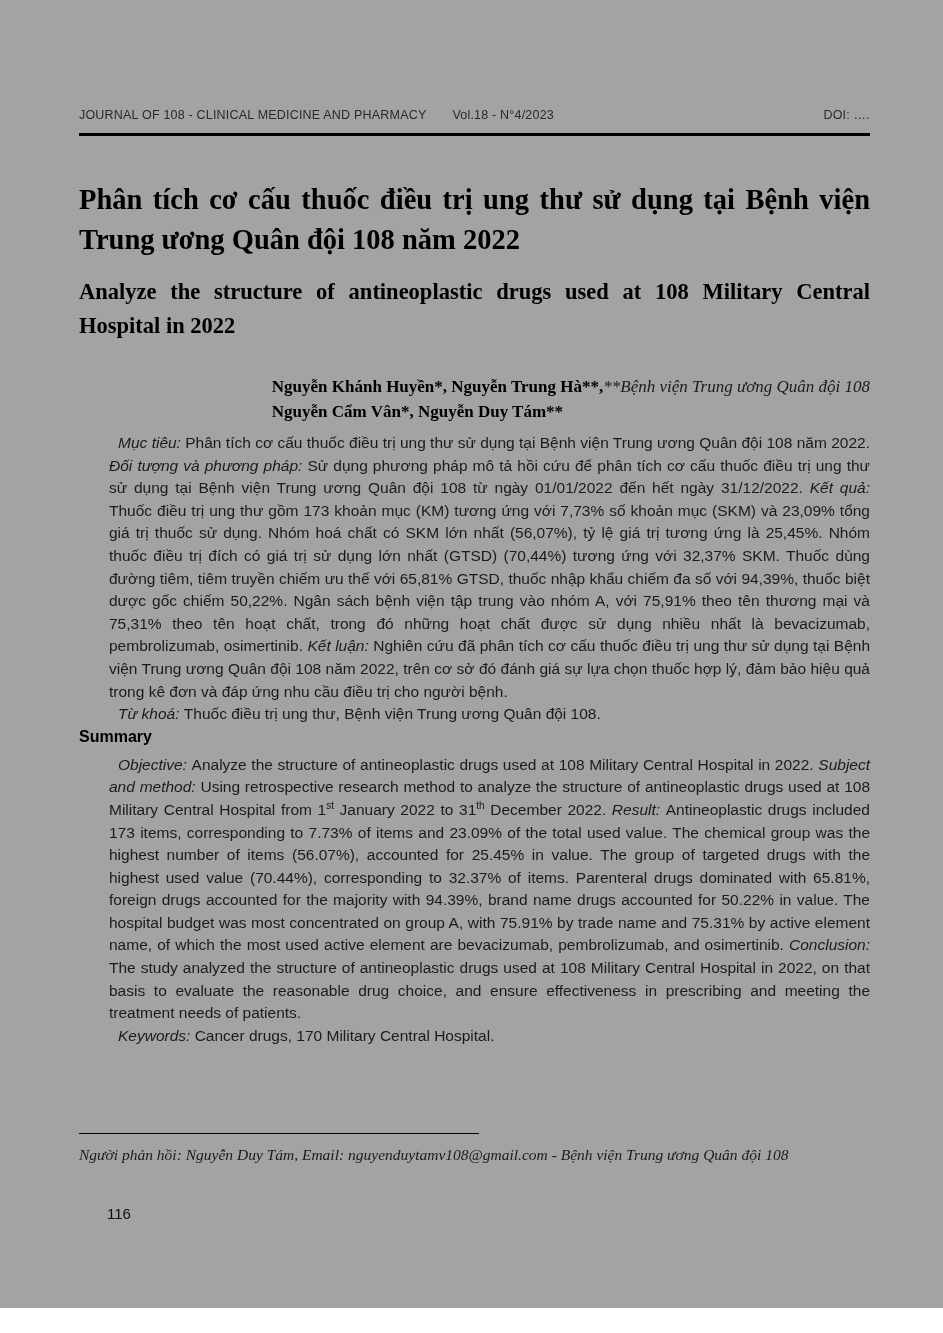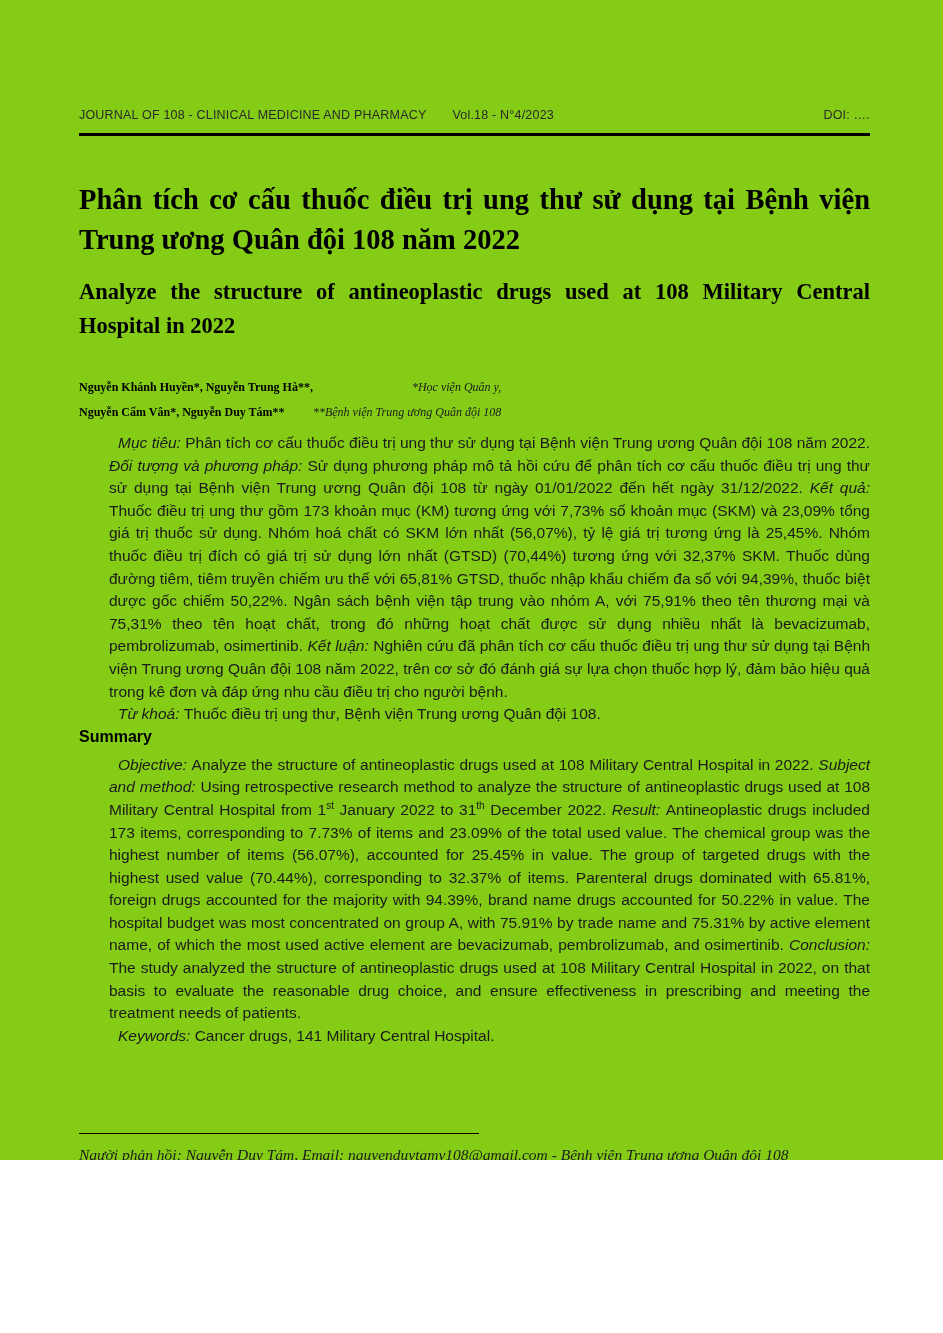--- a/index.html
+++ b/index.html
@@ -5,22 +5,22 @@
   html, body { margin: 0; padding: 0; }
   body {
     width: 943px; height: 1333px;
     background: #ffffff;
     font-family: "Liberation Sans", sans-serif;
     color: #1b1b1b;
     -webkit-font-smoothing: antialiased;
   }
   .page {
     position: relative;
-    width: 943px; height: 1160px;
-    background: #84cc16;
+    width: 943px; height: 1308px;
+    background: #a3a3a3;
     overflow: hidden;
   }
   .content {
     position: absolute;
     left: 79px; right: 73px; top: 0;
   }
   .journal-header {
     display: flex;
     align-items: baseline;
     padding-top: 108px;
@@ -49,25 +49,25 @@
     margin: 15px 0 0 0;
     font-family: "Liberation Serif", serif;
     font-weight: bold;
     font-size: 22.5px;
     line-height: 34px;
     text-align: justify;
     color: #000;
   }
   .authors-row {
     display: flex;
-    justify-content: flex-start;
+    justify-content: flex-end;
     align-items: flex-start;
     margin-top: 32px;
     font-family: "Liberation Serif", serif;
-    font-size: 12px;
+    font-size: 17px;
     line-height: 24.5px;
   }
   .authors { font-weight: bold; color: #000; }
   .affils  { font-style: italic; text-align: right; color: #1b1b1b; }
   .section-heading {
     margin: 16px 0 0 0;
     font-size: 16px;
     font-weight: bold;
     color: #000;
   }
@@ -122,31 +122,30 @@
 
     <h1 class="title-vi">Phân tích cơ cấu thuốc điều trị ung thư sử dụng tại Bệnh viện Trung ương Quân đội 108 năm 2022</h1>
     <h2 class="title-en">Analyze the structure of antineoplastic drugs used at 108 Military Central Hospital in 2022</h2>
 
     <div class="authors-row">
       <div class="authors">
         <div>Nguyễn Khánh Huyền*, Nguyễn Trung Hà**,</div>
         <div>Nguyễn Cẩm Vân*, Nguyễn Duy Tám**</div>
       </div>
       <div class="affils">
-        <div>*Học viện Quân y,</div>
         <div>**Bệnh viện Trung ương Quân đội 108</div>
       </div>
     </div>
 
     <p class="abstract-para"><span class="seg-italic">Mục tiêu: </span><span>Phân tích cơ cấu thuốc điều trị ung thư sử dụng tại Bệnh viện Trung ương Quân đội 108 năm 2022. </span><span class="seg-italic">Đối tượng và phương pháp: </span><span>Sử dụng phương pháp mô tả hồi cứu để phân tích cơ cấu thuốc điều trị ung thư sử dụng tại Bệnh viện Trung ương Quân đội 108 từ ngày 01/01/2022 đến hết ngày 31/12/2022. </span><span class="seg-italic">Kết quả: </span><span>Thuốc điều trị ung thư gồm 173 khoản mục (KM) tương ứng với 7,73% số khoản mục (SKM) và 23,09% tổng giá trị thuốc sử dụng. Nhóm hoá chất có SKM lớn nhất (56,07%), tỷ lệ giá trị tương ứng là 25,45%. Nhóm thuốc điều trị đích có giá trị sử dụng lớn nhất (GTSD) (70,44%) tương ứng với 32,37% SKM. Thuốc dùng đường tiêm, tiêm truyền chiếm ưu thế với 65,81% GTSD, thuốc nhập khẩu chiếm đa số với 94,39%, thuốc biệt dược gốc chiếm 50,22%. Ngân sách bệnh viện tập trung vào nhóm A, với 75,91% theo tên thương mại và 75,31% theo tên hoạt chất, trong đó những hoạt chất được sử dụng nhiều nhất là bevacizumab, pembrolizumab, osimertinib. </span><span class="seg-italic">Kết luận: </span><span>Nghiên cứu đã phân tích cơ cấu thuốc điều trị ung thư sử dụng tại Bệnh viện Trung ương Quân đội 108 năm 2022, trên cơ sở đó đánh giá sự lựa chọn thuốc hợp lý, đảm bảo hiệu quả trong kê đơn và đáp ứng nhu cầu điều trị cho người bệnh.</span></p>
     <p class="abstract-para keywords"><span class="seg-italic">Từ khoá: </span><span>Thuốc điều trị ung thư, Bệnh viện Trung ương Quân đội 108.</span></p>
 
     <h3 class="section-heading summary">Summary</h3>
     <p class="abstract-para"><span class="seg-italic">Objective: </span><span>Analyze the structure of antineoplastic drugs used at 108 Military Central Hospital in 2022. </span><span class="seg-italic">Subject and method: </span><span>Using retrospective research method to analyze the structure of antineoplastic drugs used at 108 Military Central Hospital from 1</span><sup>st</sup><span> January 2022 to 31</span><sup>th</sup><span> December 2022. </span><span class="seg-italic">Result: </span><span>Antineoplastic drugs included 173 items, corresponding to 7.73% of items and 23.09% of the total used value. The chemical group was the highest number of items (56.07%), accounted for 25.45% in value. The group of targeted drugs with the highest used value (70.44%), corresponding to 32.37% of items. Parenteral drugs dominated with 65.81%, foreign drugs accounted for the majority with 94.39%, brand name drugs accounted for 50.22% in value. The hospital budget was most concentrated on group A, with 75.91% by trade name and 75.31% by active element name, of which the most used active element are bevacizumab, pembrolizumab, and osimertinib. </span><span class="seg-italic">Conclusion: </span><span>The study analyzed the structure of antineoplastic drugs used at 108 Military Central Hospital in 2022, on that basis to evaluate the reasonable drug choice, and ensure effectiveness in prescribing and meeting the treatment needs of patients.</span></p>
-    <p class="abstract-para keywords"><span class="seg-italic">Keywords: </span><span>Cancer drugs, 141 Military Central Hospital.</span></p>
+    <p class="abstract-para keywords"><span class="seg-italic">Keywords: </span><span>Cancer drugs, 170 Military Central Hospital.</span></p>
 
   </div>
 
   <div class="footnote-rule"></div>
   <div class="footer-note">
     <div>Người phản hồi: Nguyễn Duy Tám, Email: nguyenduytamv108@gmail.com - Bệnh viện Trung ương Quân đội 108</div>
   </div>
   <div class="page-number">116</div>
 </div>
 

